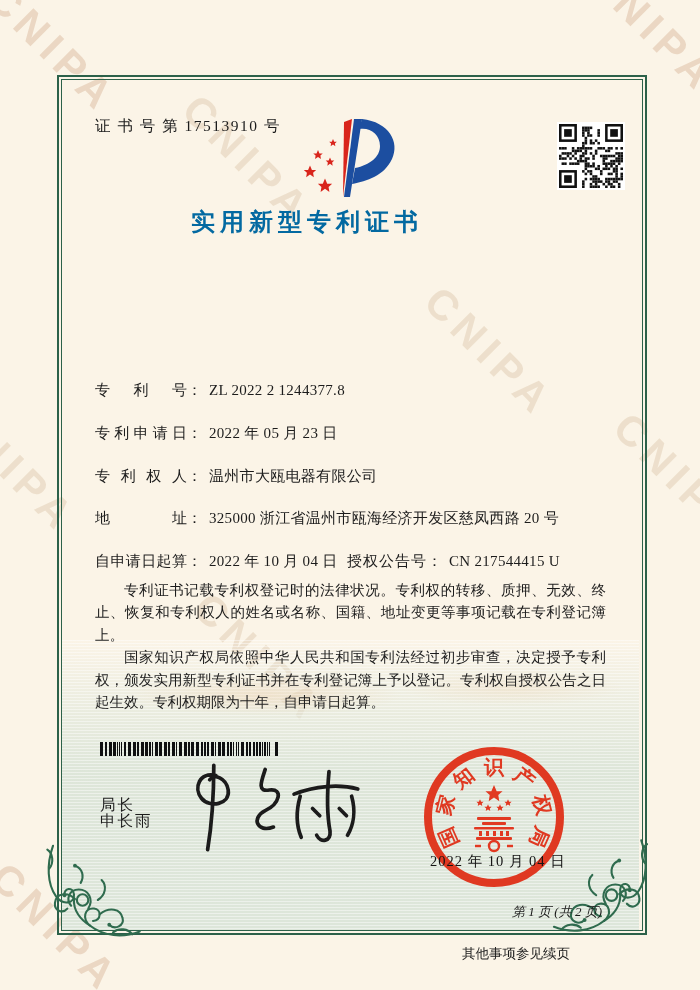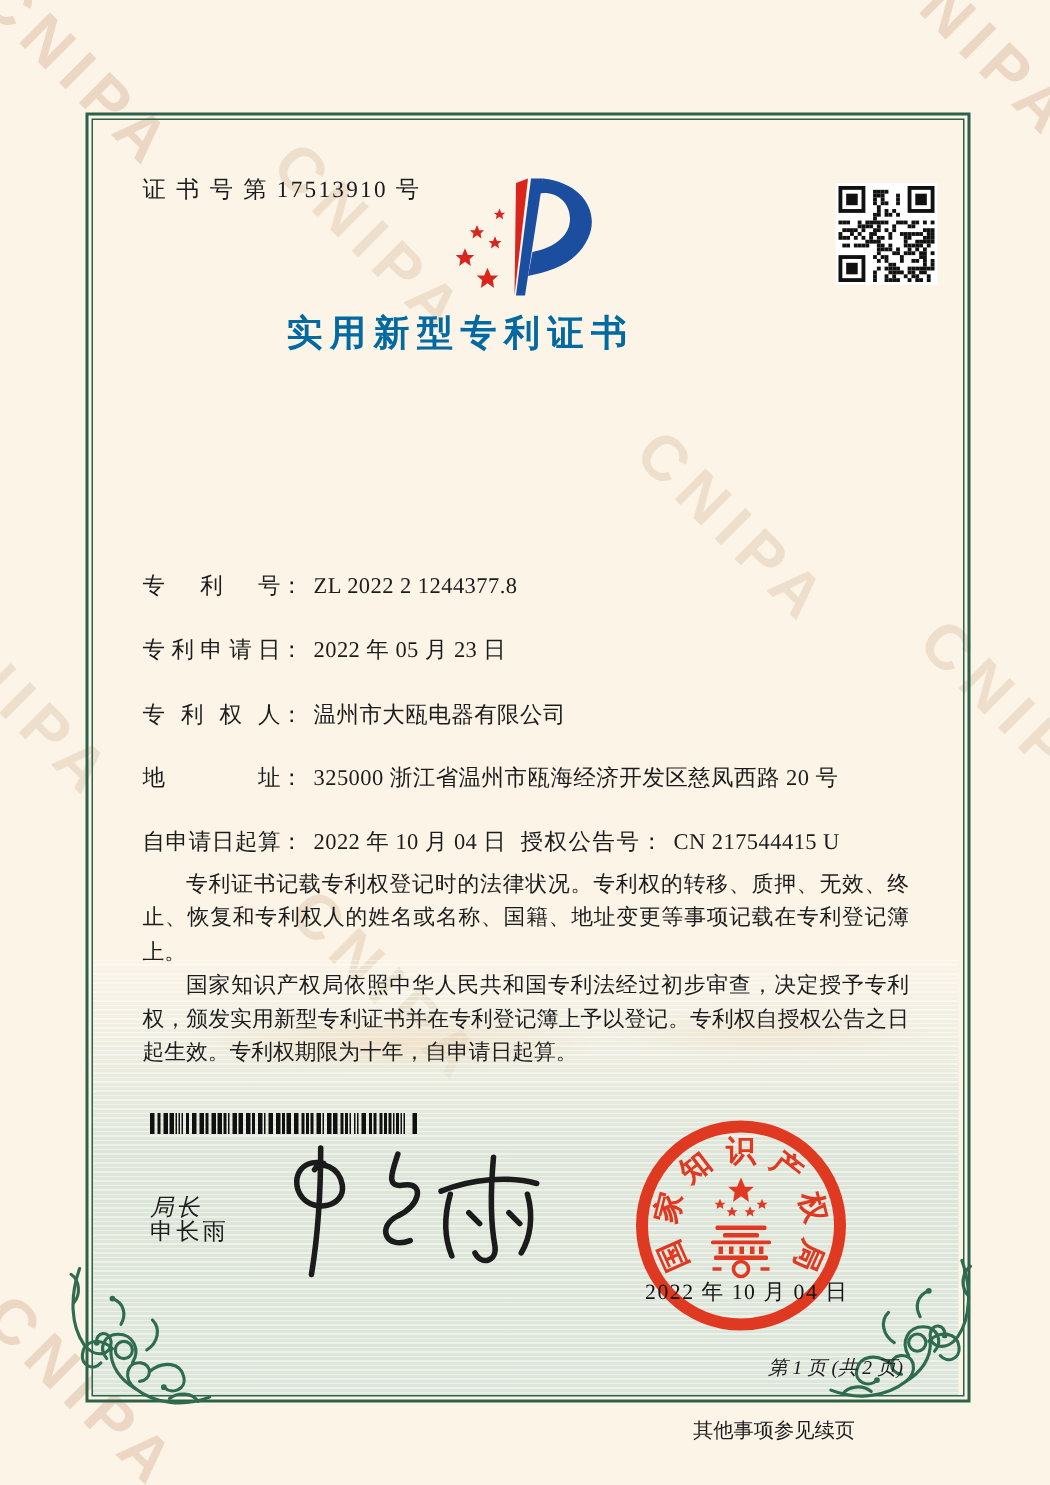--- a/index.html
+++ b/index.html
@@ -45,21 +45,21 @@
     font-size:24px;font-weight:bold;letter-spacing:5px;color:#0369a1;}
   .row{position:absolute;left:95px;font-size:15px;white-space:nowrap;}
   .flabel{display:inline-block;width:92px;text-align:justify;text-align-last:justify;}
   .fvalue{margin-left:7px;letter-spacing:0.3px;}
   .pair2{position:absolute;left:252px;top:0;}
   .pair2 .flabel2{letter-spacing:1px;}
   .paras{position:absolute;left:95px;top:579px;width:511px;font-size:14.5px;
     line-height:22.4px;text-align:justify;}
   .paras p{margin:0;text-indent:2em;}
   .barcode{position:absolute;left:100px;top:742px;}
-  .director-title{position:absolute;left:100px;top:795px;font-size:15.5px;letter-spacing:2px;font-style:italic;}
+  .director-title{position:absolute;left:100px;top:795px;font-size:15.5px;letter-spacing:2px;}
   .director-name{position:absolute;left:100px;top:811px;font-size:15.5px;letter-spacing:2px;}
   .signature{position:absolute;left:185px;top:760px;}
   .seal{position:absolute;left:419px;top:742px;z-index:3;opacity:0.95;}
   .seal text{font-size:20px;font-weight:bold;fill:#e03018;font-family:"Liberation Serif","DejaVu Serif",serif;}
   .seal-date{position:absolute;left:430px;top:852px;font-size:14.5px;color:#141414;
     letter-spacing:1px;z-index:4;}
   .page-no{position:absolute;left:58px;top:903px;width:544px;text-align:right;font-size:13px;font-style:italic;}
   .cont-note{position:absolute;left:0;top:945px;width:570px;text-align:right;font-size:13.5px;}
 </style>
 </head>

